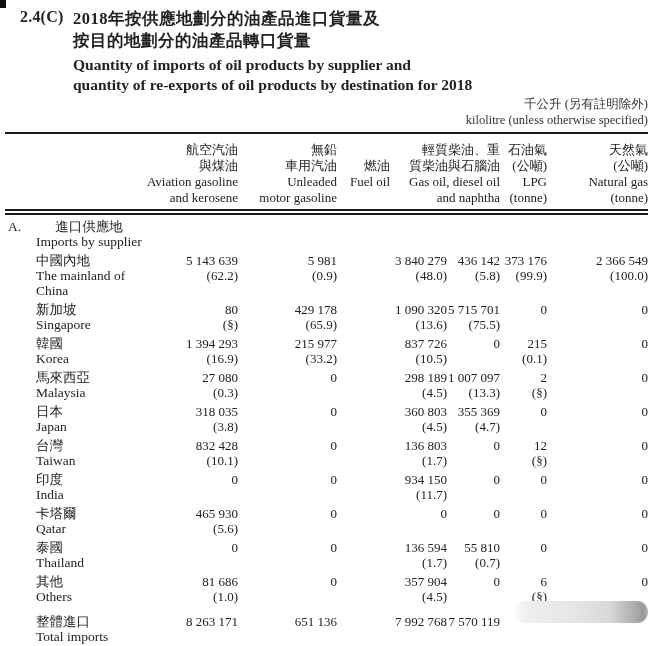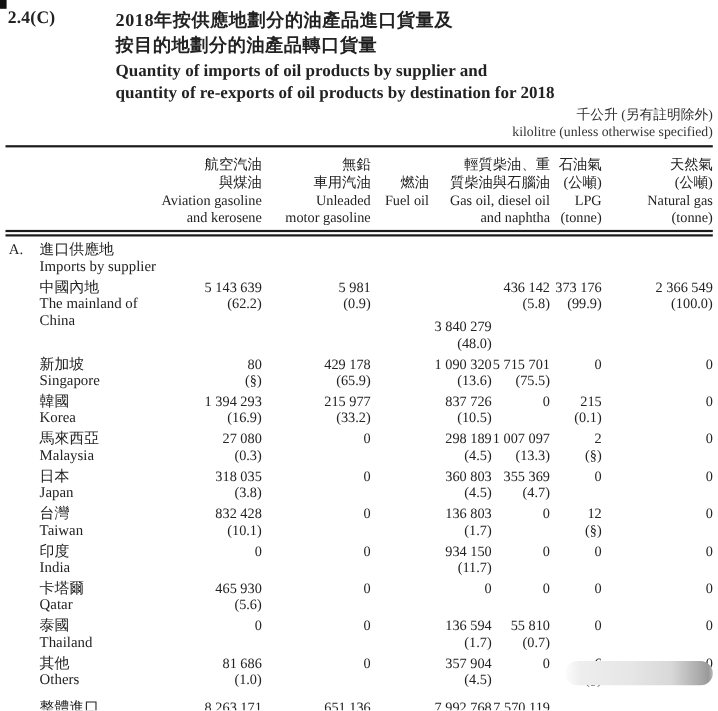--- a/index.html
+++ b/index.html
@@ -3,38 +3,38 @@
 <meta charset="utf-8">
 <style>
   html,body { margin:0; padding:0; background:#fff; }
   .page {
     position:relative; width:653px; height:646px; background:#ffffff;
     font-family:"Liberation Serif", serif; color:#222; overflow:hidden;
   }
   .corner-artifact {
     position:absolute; left:0; top:0; width:6px; height:8px; background:#111;
   }
-  .title-block { position:absolute; left:7px; top:8px; display:flex;gap:45px; }
+  .title-block { position:absolute; left:20px; top:8px; display:flex; }
   .ref { font-weight:bold; font-size:16px; width:53px; letter-spacing:0.2px; }
   .t-zh { font-weight:bold; font-size:16.5px; line-height:21.5px; letter-spacing:0.5px; }
   .t-en { font-weight:bold; font-size:15.5px; line-height:20px; }
   .t-en.first { margin-top:4px; }
   .unit-note {
     position:absolute; right:5px; top:97px; text-align:right;
     font-size:12.5px; line-height:15.5px; color:#333;
   }
   .table-area { position:absolute; left:5px; top:132px; width:643px; }
   .rule-top { border-top:2px solid #1a1a1a; }
   .thead { display:flex; padding:8px 0 3px 0; }
   .hcol { text-align:right; }
   .hline { font-size:13px; line-height:16px; white-space:nowrap; display:flex; justify-content:flex-end; }
   .rule-double { height:2px; border-top:2px solid #1a1a1a; border-bottom:2px solid #1a1a1a; }
   .section-row { display:flex; margin-top:4px; height:30px; }
   .sec-id { width:28px; font-size:13.5px; line-height:15px; padding-left:3px; }
-  .sec-labels { font-size:13.5px; line-height:15px; }
+  .sec-labels { font-size:13.5px; line-height:15px;text-align:center; }
   .tbody { margin-top:4px; }
   .row { display:flex; margin-bottom:4px; min-height:30px; }
   .row.total { margin-top:10px; }
   .rlabel { padding-left:31px; box-sizing:border-box; font-size:13.5px; line-height:15px; }
   .cell { text-align:right; }
   .val, .pct { font-size:13px; line-height:15px; white-space:nowrap; display:flex; justify-content:flex-end; }
   .smudge {
     position:absolute; left:514px; top:601px; width:134px; height:22px;
     border-radius:11px;
     background:linear-gradient(90deg, rgba(236,236,236,0.15) 0%, #eeeeee 10%,
@@ -119,21 +119,21 @@
             <div class="len">The mainland of China</div>
           </div>
           <div class="cell" style="width: 83px;">
             <div class="val">5 143 639</div>
             <div class="pct">(62.2)</div>
           </div>
           <div class="cell" style="width: 99px;">
             <div class="val">5 981</div>
             <div class="pct">(0.9)</div>
           </div>
-          <div class="cell" style="width: 110px; margin-top: 36px;">
+          <div class="cell" style="width: 110px;">
             <div class="val">3 840 279</div>
             <div class="pct">(48.0)</div>
           </div>
           <div class="cell" style="width: 53px;">
             <div class="val">436 142</div>
             <div class="pct">(5.8)</div>
           </div>
           <div class="cell" style="width: 47px;">
             <div class="val">373 176</div>
             <div class="pct">(99.9)</div>

